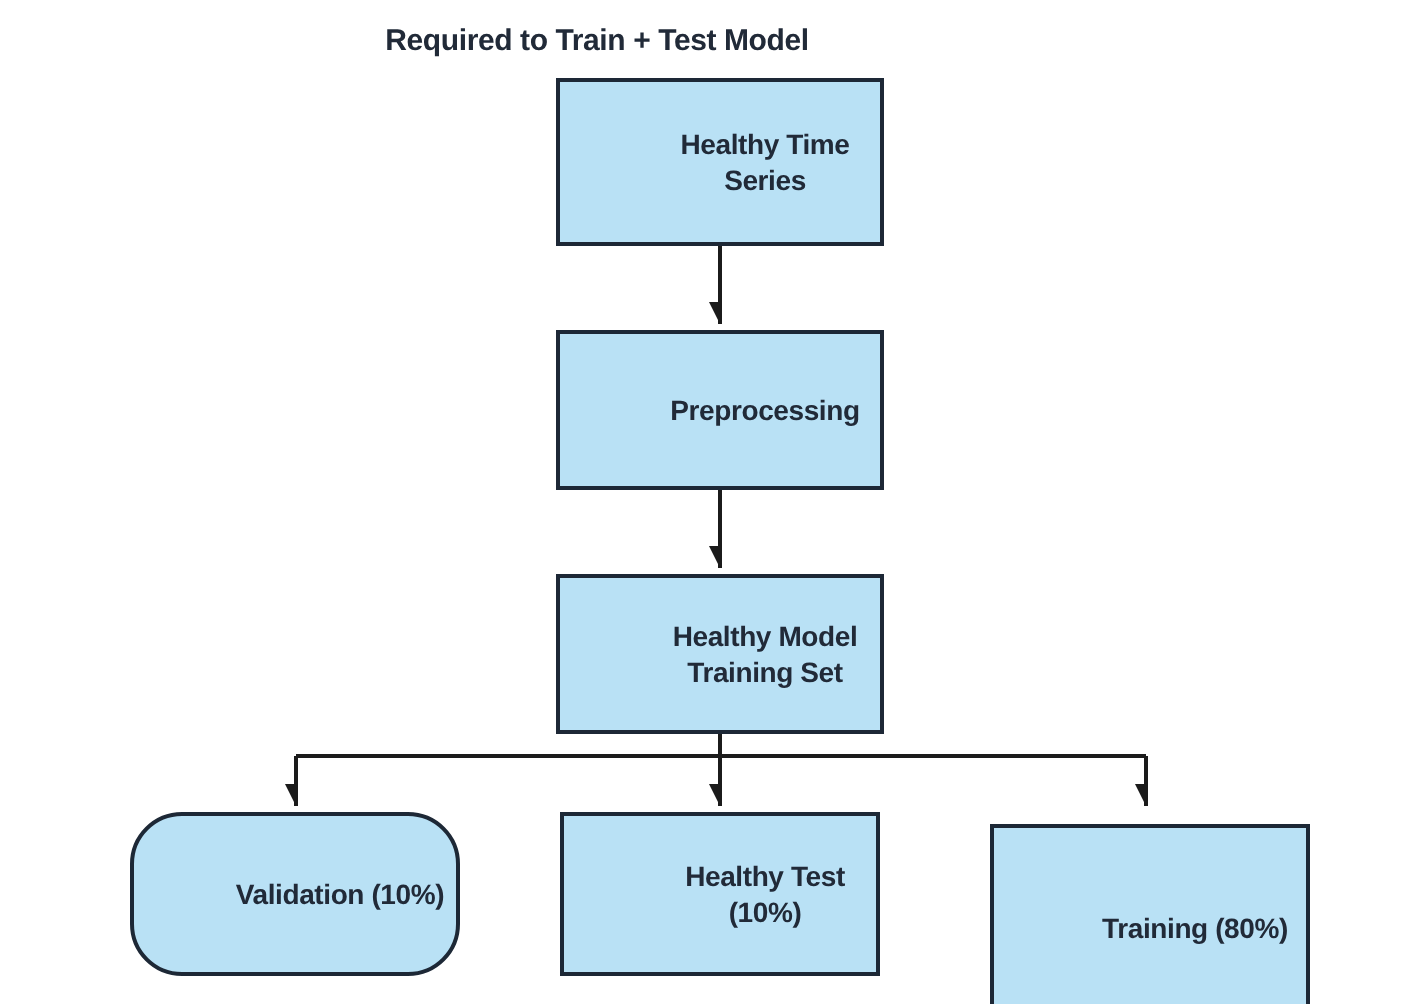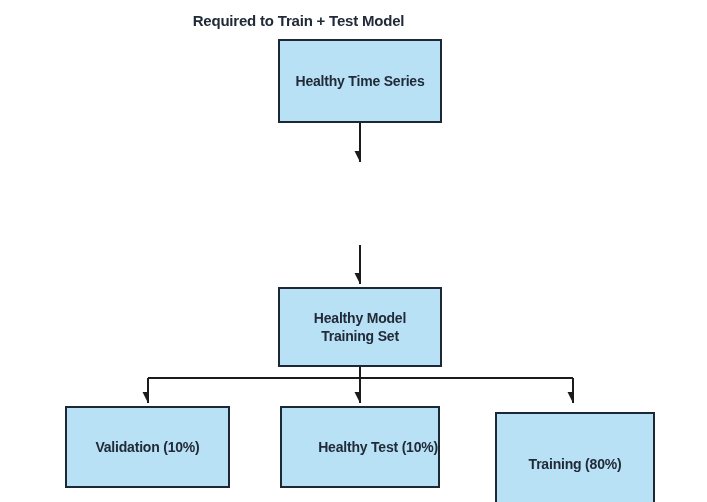--- a/index.html
+++ b/index.html
@@ -40,27 +40,28 @@
     border: 2px solid var(--node-border, #1d2836);
     display: flex;
     align-items: center;
     justify-content: center;
     text-align: center;
     font-size: 14px;
     font-weight: 700;
     letter-spacing: -0.2px;
     line-height: 1.3;
     color: var(--text, #212a38);
+    padding-left: 45px;
   }
   .node span { display: inline-block; }
   .n1 { left: 278px; top: 39px;  width: 164px; height: 84px; }
   .n2 { left: 278px; top: 165px; width: 164px; height: 80px; }
   .n3 { left: 278px; top: 287px; width: 164px; height: 80px; }
   .n3 span { max-width: 120px; }
-  .n4 { left: 65px;  top: 406px; width: 165px; height: 82px; }
+  .n4 { left: 65px;  top: 406px; width: 165px; height: 82px; border-radius: 26px; }
   .n5 { left: 280px; top: 406px; width: 160px; height: 82px; justify-content: flex-end; }
   .n6 { left: 495px; top: 412px; width: 160px; height: 104px; }
 </style>
 </head>
 <body>
 
 <div class="canvas">
 
   <div class="diagram-title">Required to Train + Test Model</div>
 
@@ -82,20 +83,23 @@
       <line x1="148" y1="378" x2="148" y2="403" marker-end="url(#arrowhead)"></line>
       <line x1="360" y1="378" x2="360" y2="403" marker-end="url(#arrowhead)"></line>
       <line x1="573" y1="378" x2="573" y2="403" marker-end="url(#arrowhead)"></line>
     </g>
   </svg>
 
   <div class="node n1">
     <span>Healthy Time Series</span>
   </div>
 
+  <div class="node n2">
+    <span>Preprocessing</span>
+  </div>
 
   <div class="node n3">
     <span>Healthy Model Training Set</span>
   </div>
 
   <div class="node n4">
     <span>Validation (10%)</span>
   </div>
 
   <div class="node n5">

